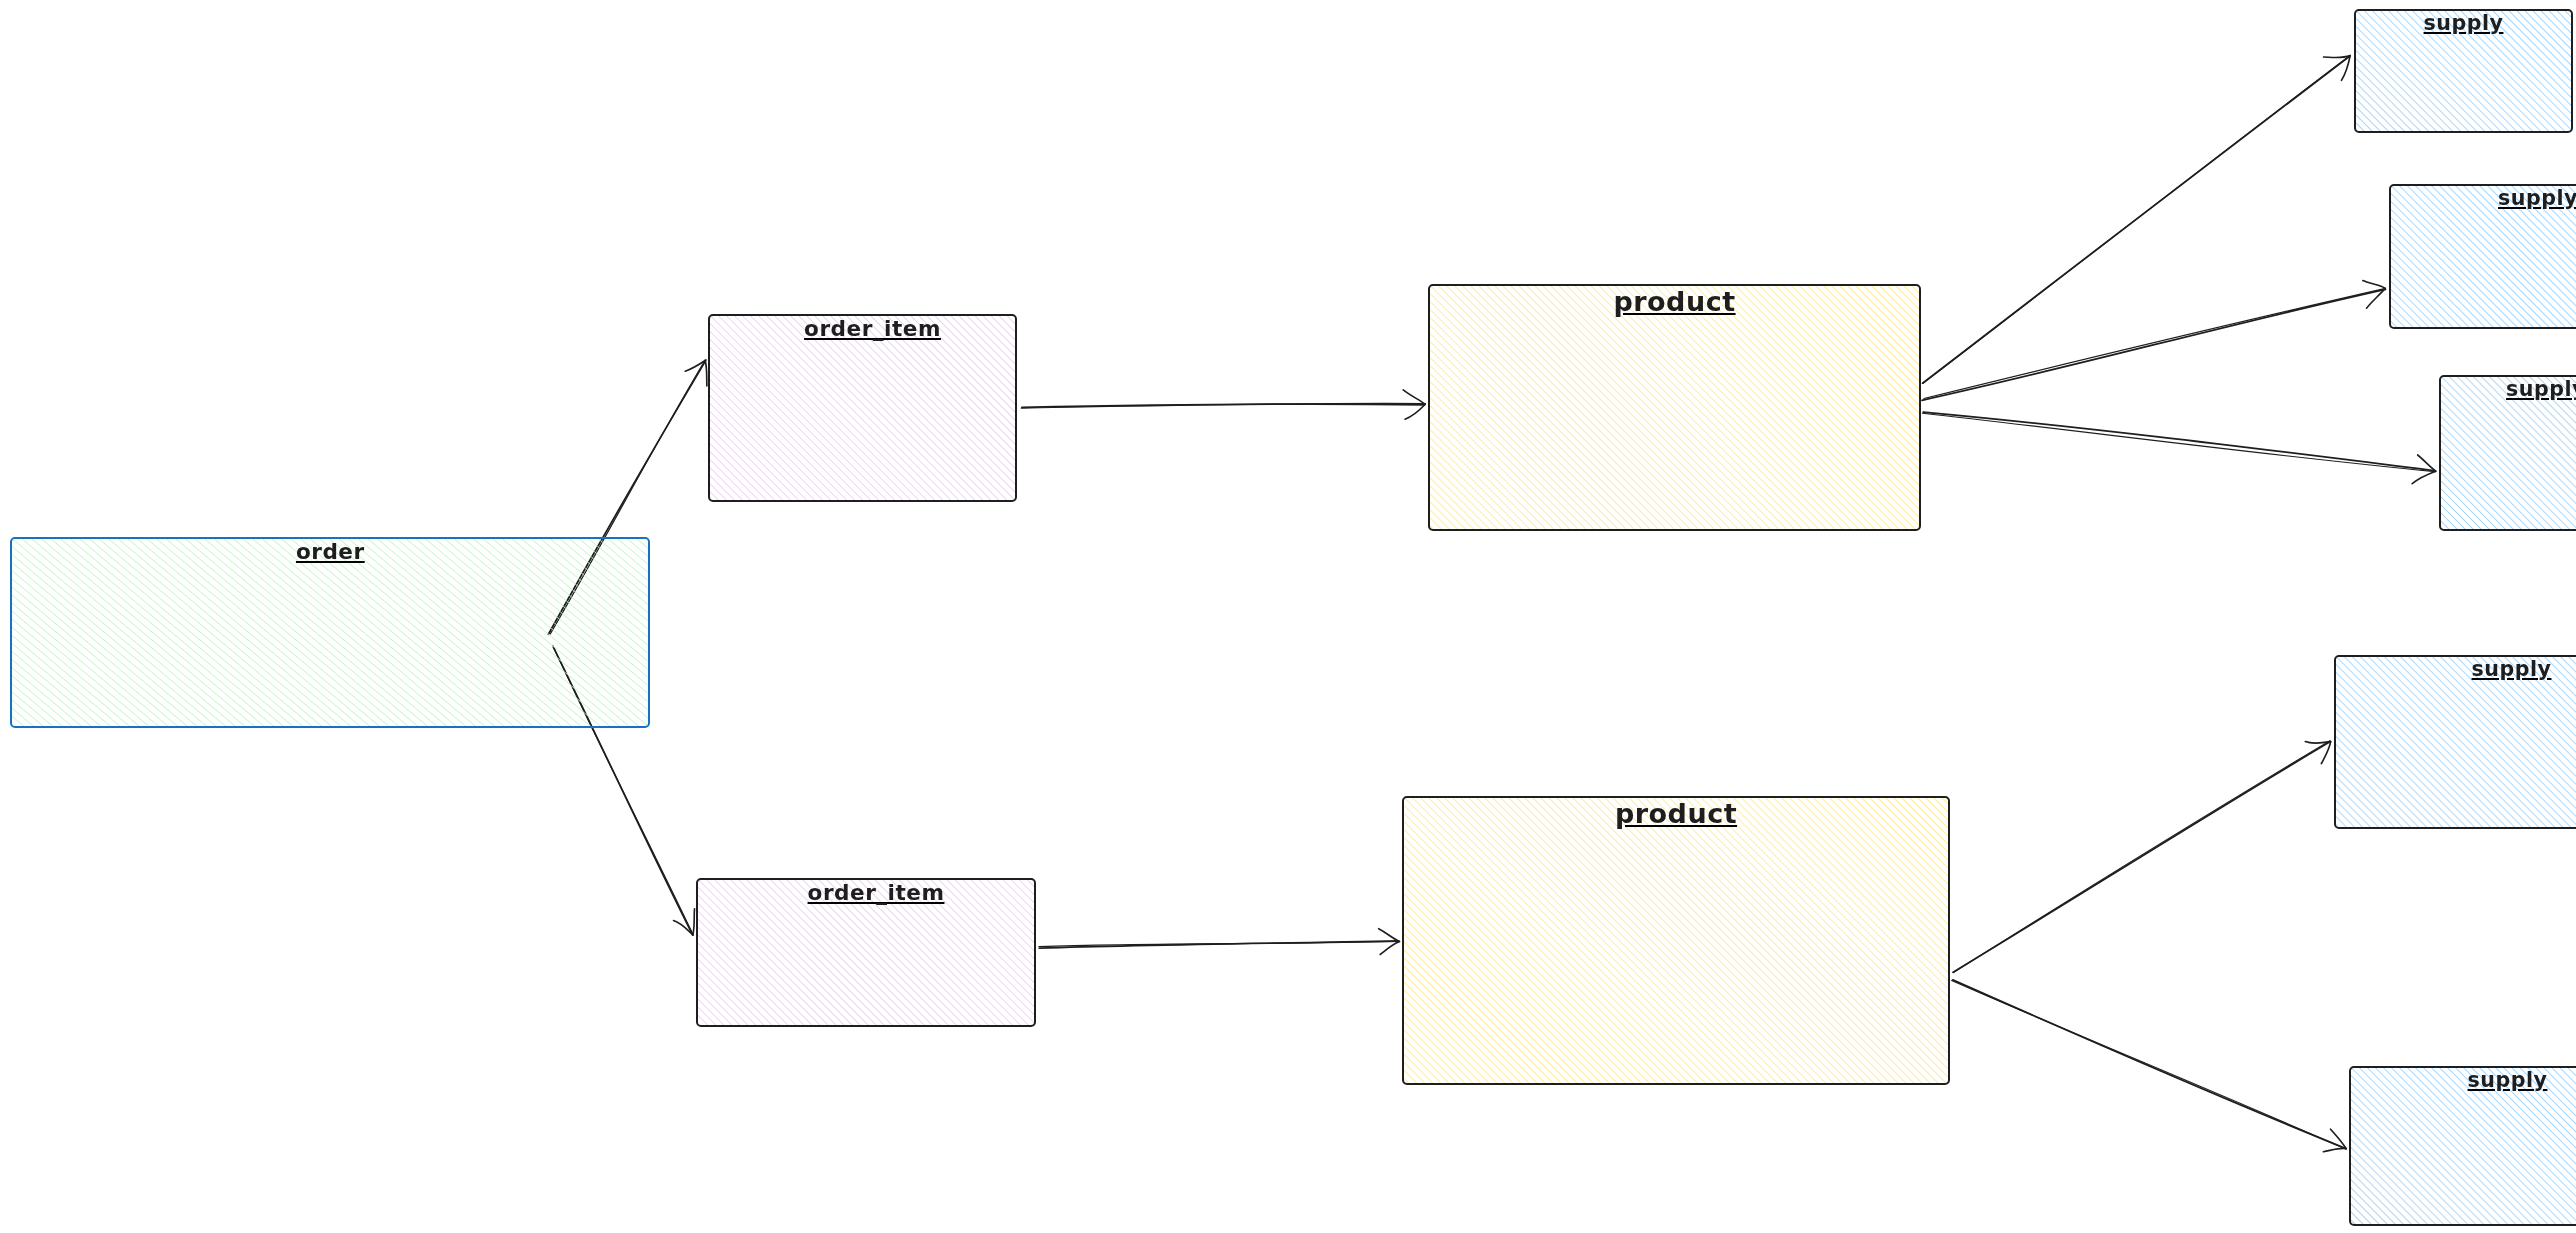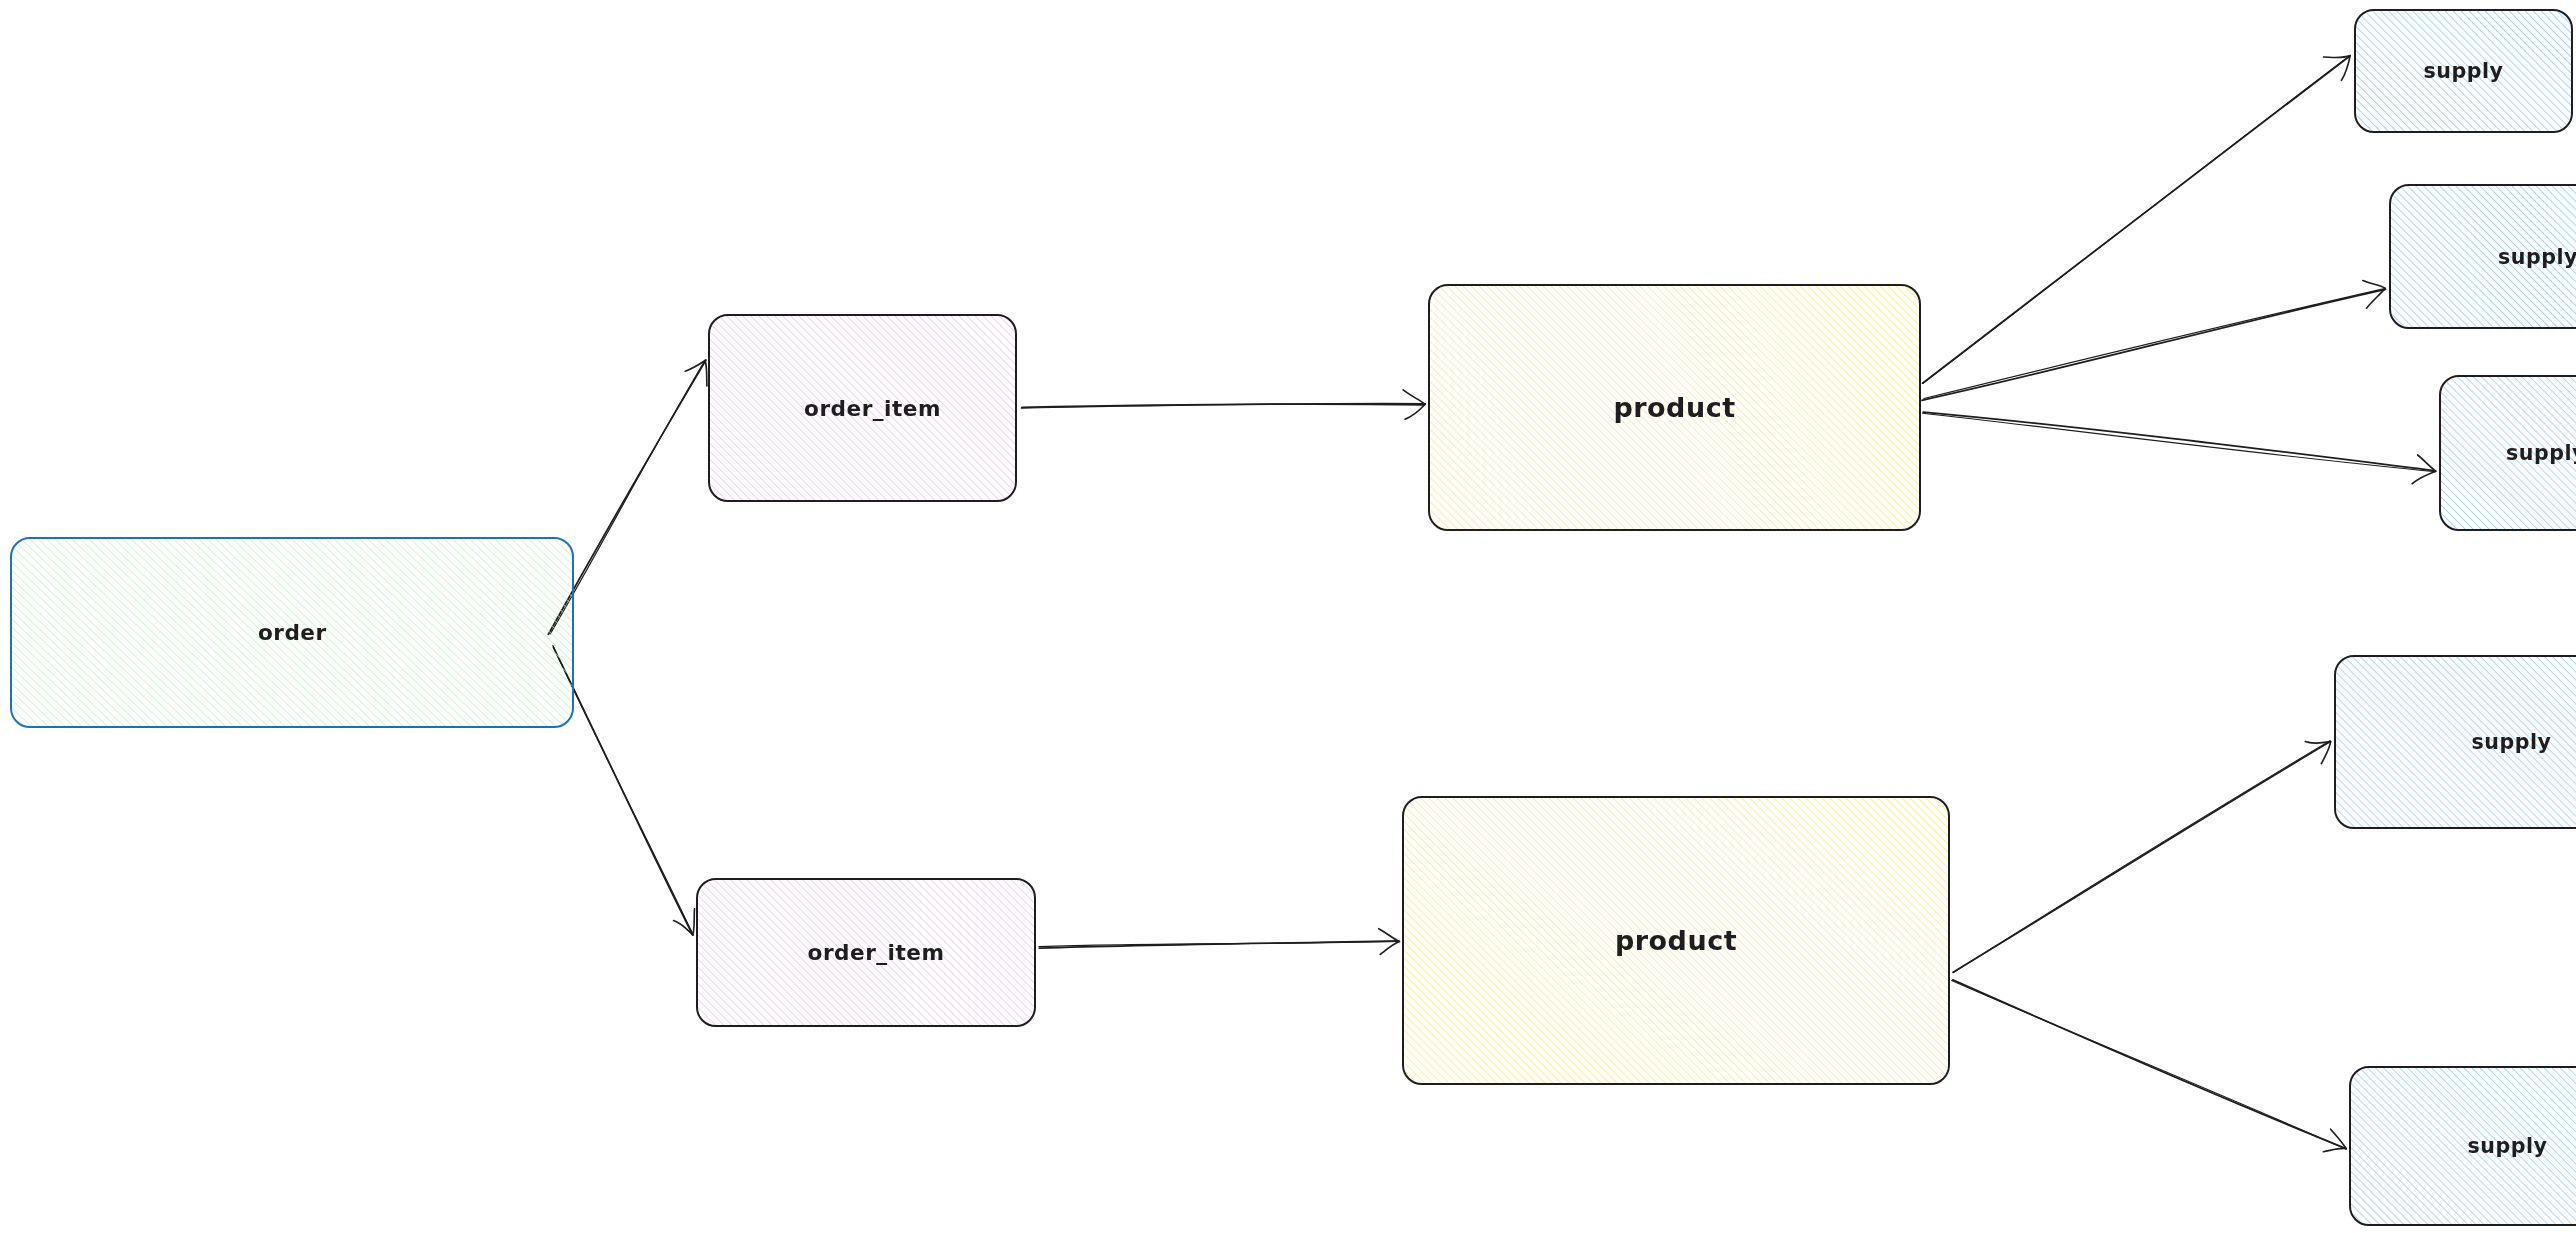--- a/index.html
+++ b/index.html
@@ -7,24 +7,25 @@
     position:relative;
     width:2700px;height:1233px;
     background:#ffffff;
     overflow:hidden;
     font-family:"DejaVu Sans", sans-serif;
   }
   #edges{position:absolute;left:0;top:0;width:2700px;height:1233px;pointer-events:none;}
   .node{
     position:absolute;
     box-sizing:border-box;
-    display:flex;align-items:center;justify-content:center;
-    border-radius:20px;
+    display:flex;justify-content:center;
+    border-radius:5px;
     border:2.1px solid #1e1e1e;
     overflow:hidden;
+    text-decoration:underline;
   }
   .node .hatch{position:absolute;left:0;top:0;right:0;bottom:0;}
   .node .label{
     position:relative;
     z-index:2;
     color:#1e1e1e;
     font-family:"DejaVu Sans", sans-serif;
     font-weight:700;
     letter-spacing:0.5px;
     white-space:nowrap;
@@ -90,21 +91,21 @@
         <path d="M 4524.0 1440.0 C 4507.8 1441.3 4491.5 1446.4 4474.8 1439.8" fill="none" stroke="#1e1e1e" stroke-width="3.2" stroke-linecap="round"></path>
       </g>
       <g>
         <path d="M 3790.3 1902.5 C 4039.3 2013.1 4293.1 2124.9 4553.6 2229.9" fill="none" stroke="#1e1e1e" stroke-width="3.4" stroke-linecap="round"></path>
         <path d="M 3788.1 1903.7 C 4039.5 2013.8 4291.4 2115.5 4554.1 2231.4" fill="none" stroke="#1e1e1e" stroke-width="2.2" stroke-linecap="round"></path>
         <path d="M 4554.0 2230.0 C 4539.2 2228.0 4524.8 2233.6 4509.9 2236.3" fill="none" stroke="#1e1e1e" stroke-width="3.2" stroke-linecap="round"></path>
         <path d="M 4554.0 2230.0 C 4545.6 2216.3 4537.2 2207.6 4523.9 2192.4" fill="none" stroke="#1e1e1e" stroke-width="3.2" stroke-linecap="round"></path>
       </g>
     </svg>
   <div id="node-layer">
-      <div class="node n-order" style="left: 10.3px; top: 537px; width: 564px; height: 191px; border-color: rgb(25, 113, 194);">
+      <div class="node n-order" style="left: 10.3px; top: 537px; width: 640px; height: 191px; border-color: rgb(25, 113, 194);">
         <div class="hatch">
           <svg width="100%" height="100%" preserveAspectRatio="none" style="position: absolute; left: 0px; top: 0px;" viewBox="0 0 1030 360">
             <defs>
               <pattern id="hatch-0" width="11" height="11" patternUnits="userSpaceOnUse" patternTransform="rotate(-45)">
                 <line x1="0" y1="0" x2="0" y2="11" stroke="#b2f2bb" stroke-width="2.4"></line>
               </pattern>
             </defs>
             <rect x="0" y="0" width="100%" height="100%" fill="url(#hatch-0)"></rect>
           </svg>
         </div>

